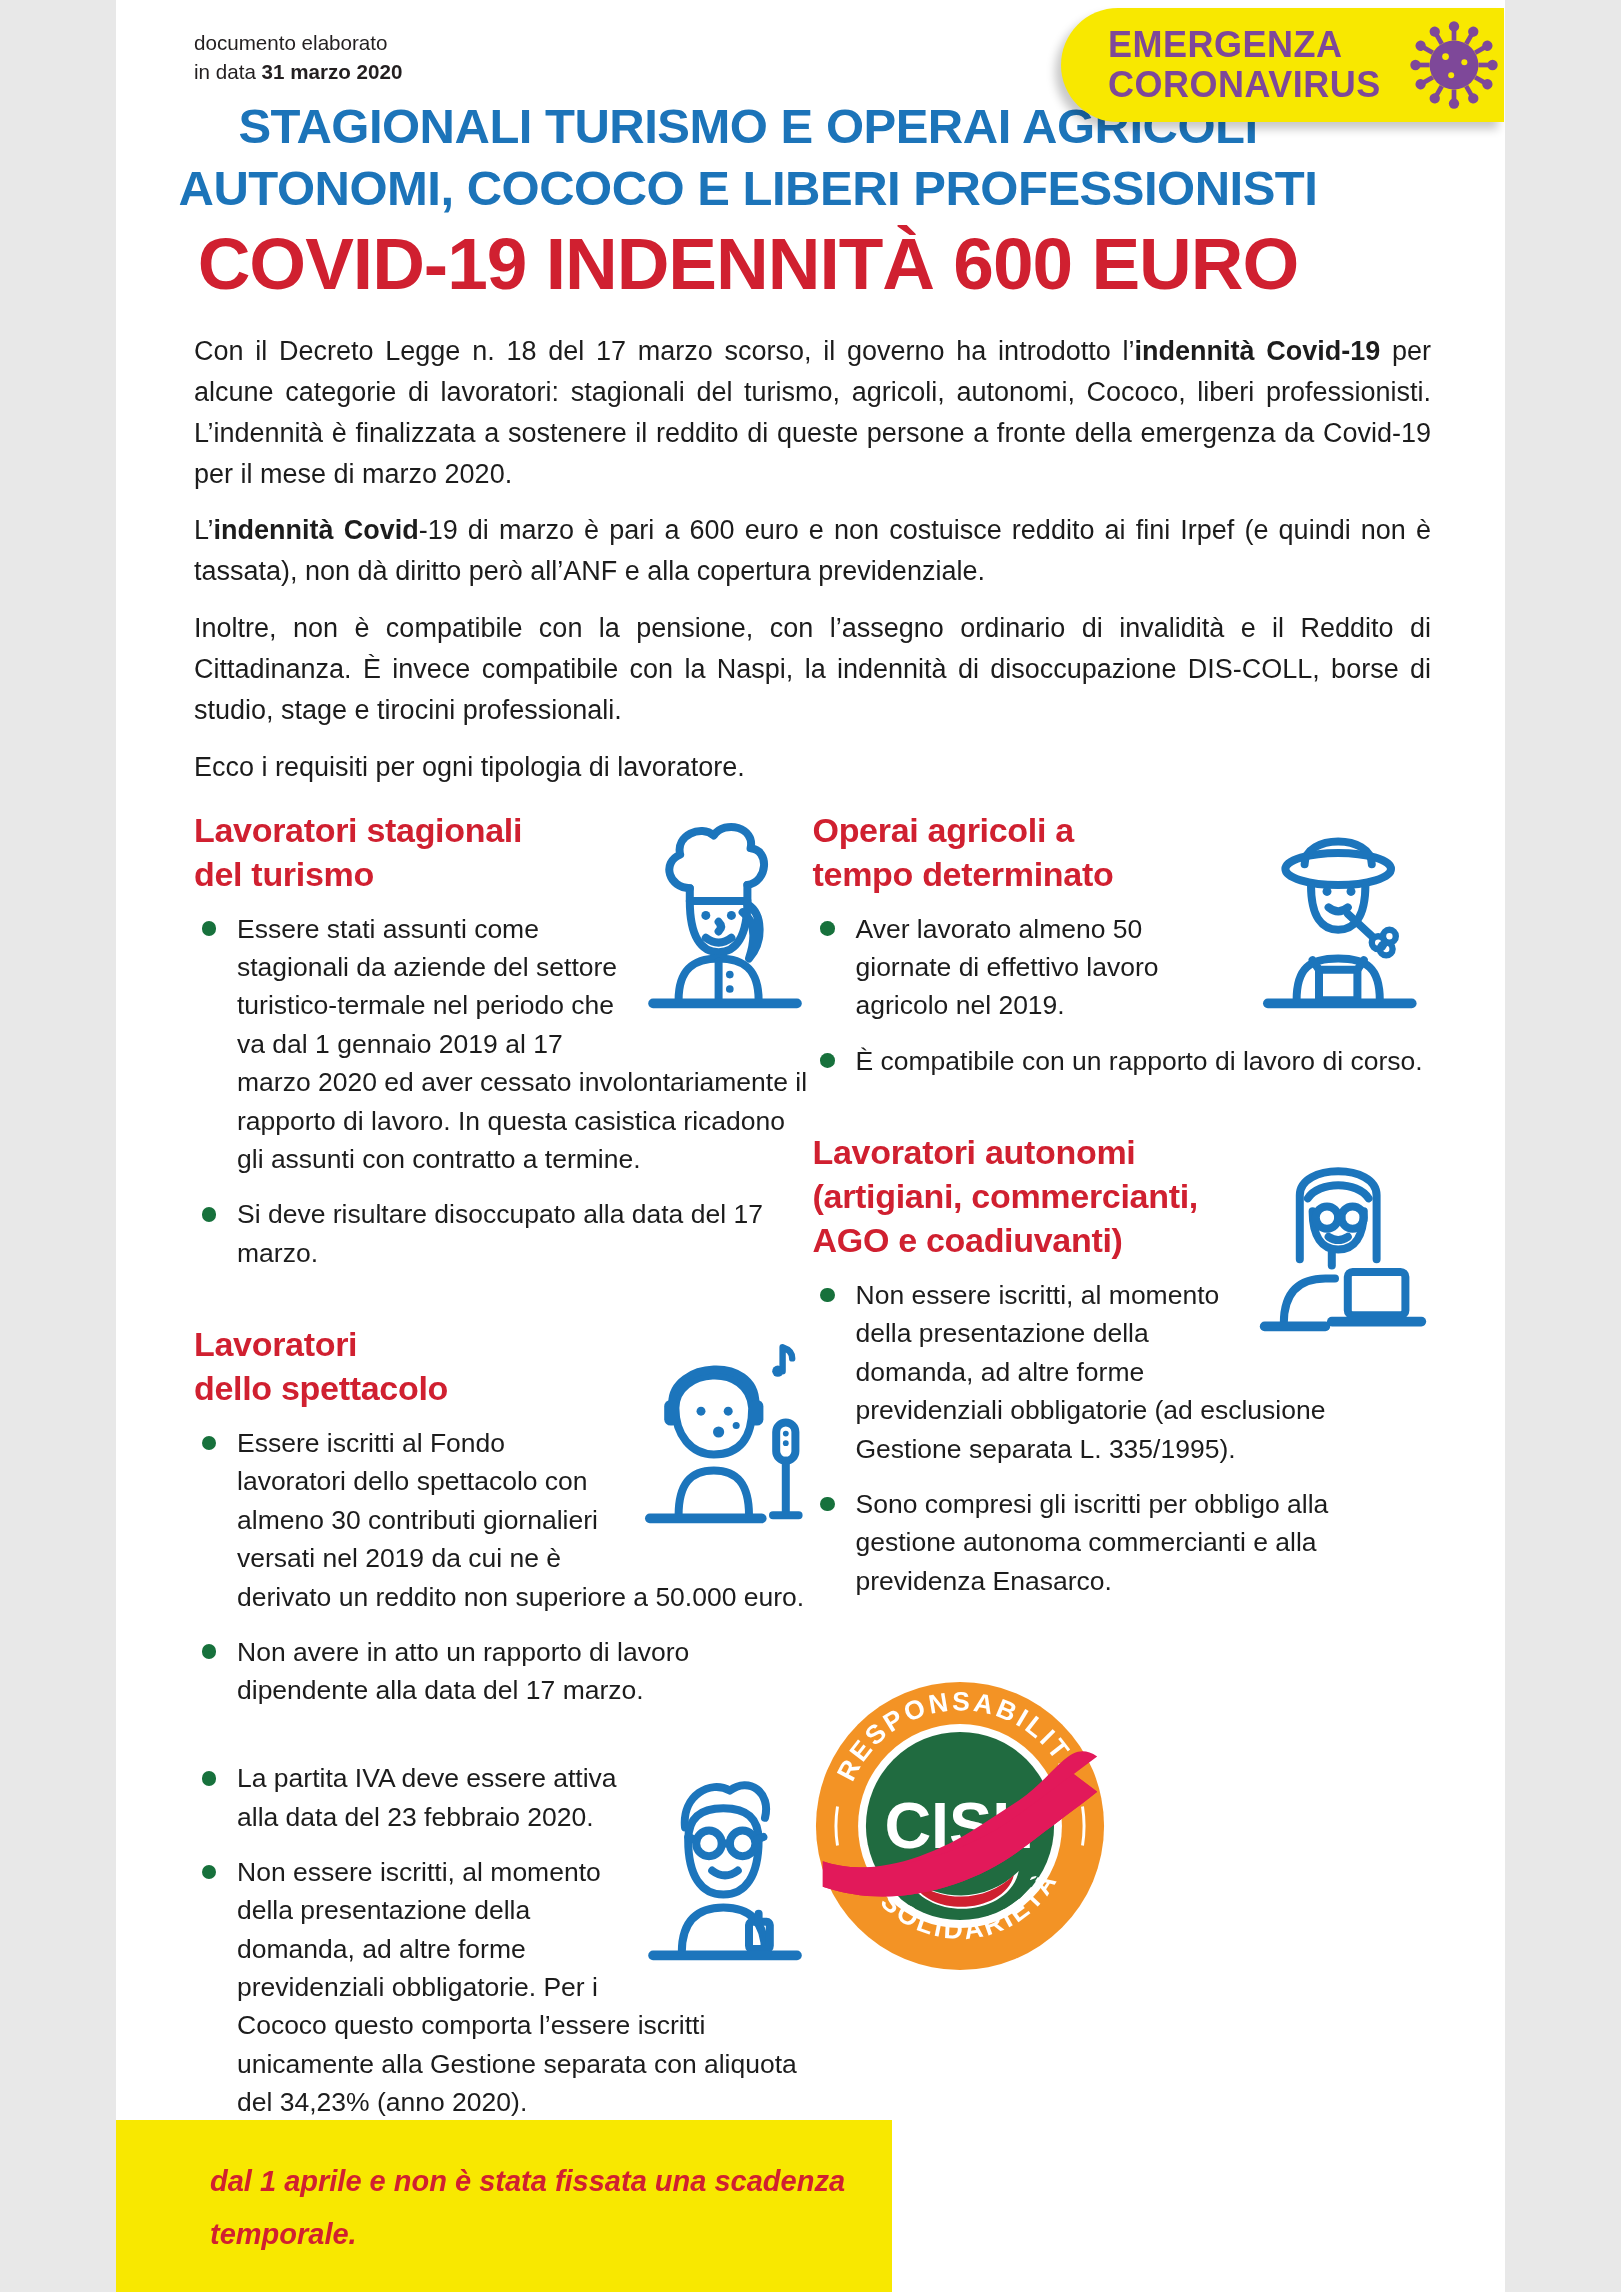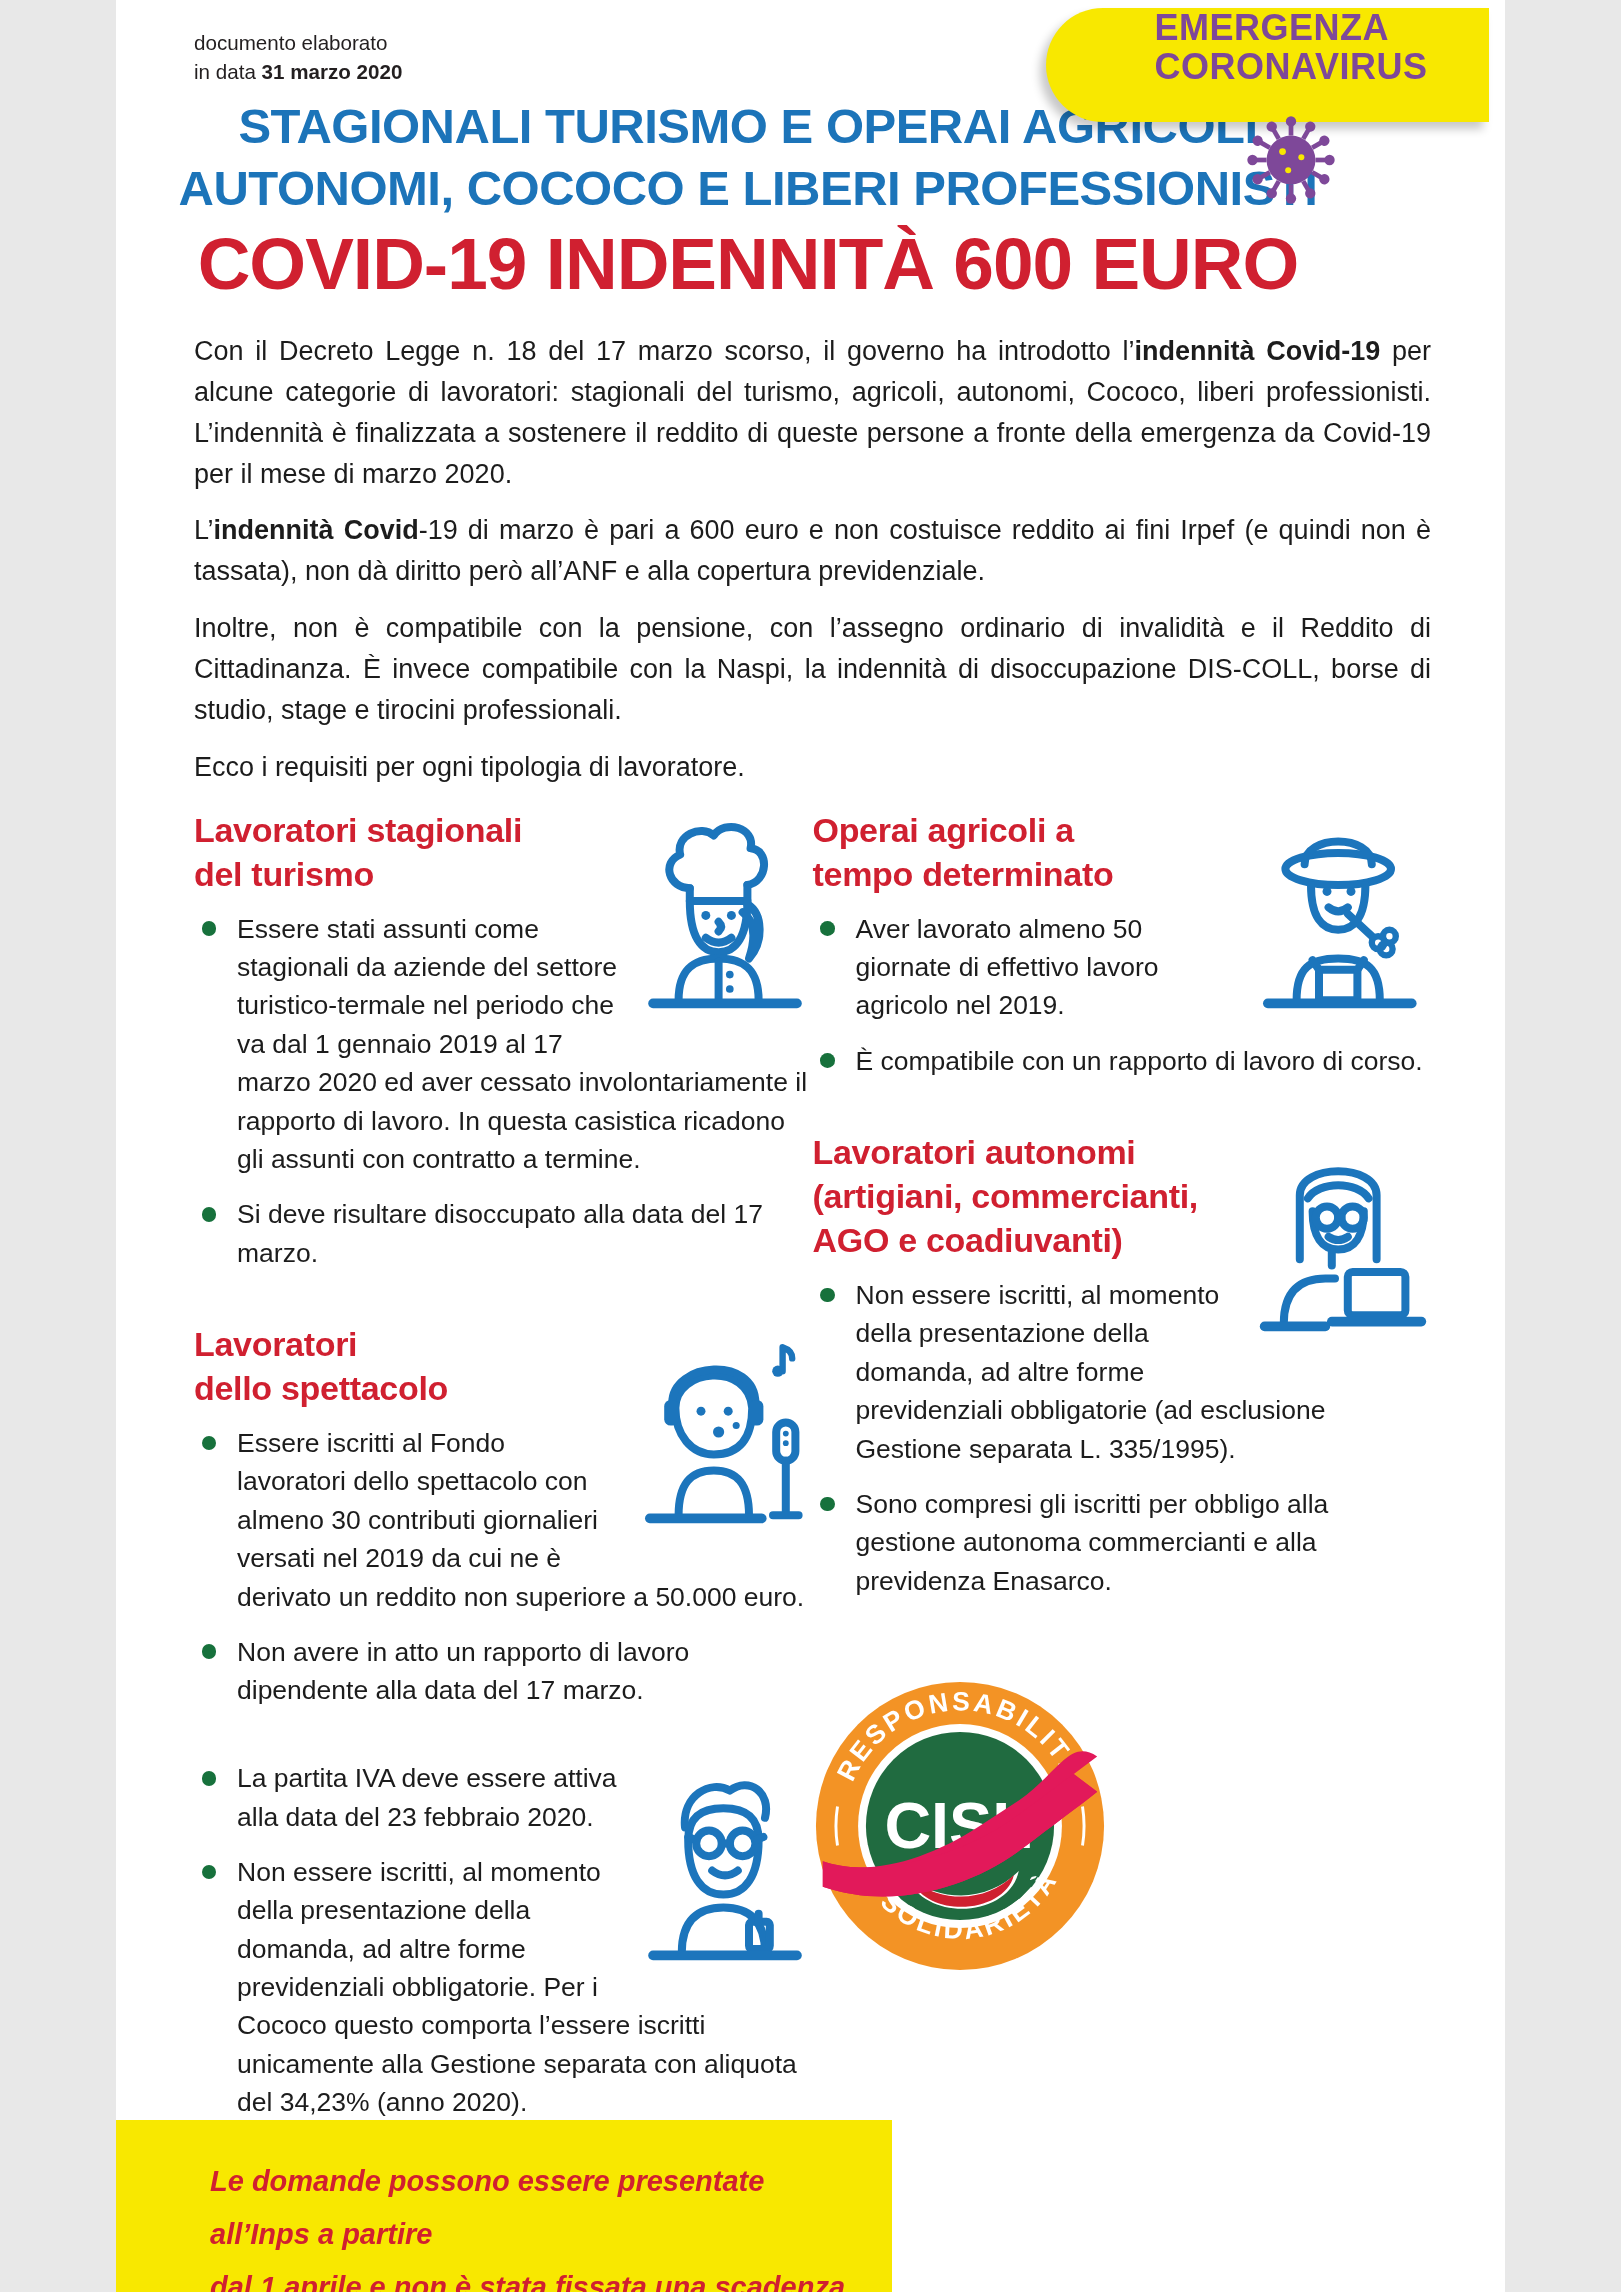--- a/index.html
+++ b/index.html
@@ -6,25 +6,24 @@
   .page{
     position:relative; width:1389px; height:2293px; margin:0 auto;
     background:#ffffff; overflow:hidden;
     font-family:"Liberation Sans", sans-serif; color:#1c1c1c;
   }
   
   .meta{position:absolute; left:78px; top:29px; font-size:20.6px; line-height:1.4; color:#231f20;}
   .meta b{font-weight:bold;}
   
   .badge{
-    position:absolute; right:16px; top:7.8px; height:114px; width:443px;
+    position:absolute; right:1px; top:7.8px; height:114px; width:443px;
     background:#f8e800; border-radius:59px 0 0 59px;
     display:flex; align-items:center; padding-left:47px; box-sizing:border-box; gap:26px;
     box-shadow:-5.9px 6.9px 9.8px rgba(0,0,0,.22);
-    flex-direction:column;
   }
   .badge-text{font-weight:bold; font-size:36px; line-height:1.1; color:#7e4899; letter-spacing:0.5px;}
   .badge-text span{display:block;}
   .virus{width:94px; height:94px; flex:0 0 auto;}
   
   .title{padding-top:96px; width:1166px; margin-left:49px; text-align:center;}
   .title .blue{display:block; color:#1c74b9; font-weight:bold; font-size:49px; line-height:1.26; letter-spacing:-0.5px;}
   .title .red{display:block; color:#d02030; font-weight:bold; font-size:73px; line-height:1.12; letter-spacing:-1px; margin-top:3.9px;}
   
   .intro{margin:25.5px 74px 0 78px; font-size:27px; line-height:1.52;}
@@ -314,18 +313,17 @@
         <path d="M100,206 C138,230 178,226 205,200 C196,238 122,246 100,206 Z" fill="#cf2030"></path>
         <text x="148" y="172" text-anchor="middle" font-family="Liberation Sans, sans-serif" font-size="66" font-weight="bold" fill="#ffffff">CISL</text>
         <path d="M10,212 C80,236 160,214 215,172 C245,149 270,131 290,115 L266,97 L290,79 C262,60 250,96 210,124 L170,150 C115,186 55,202 10,186 Z" fill="#e2195a"></path>
         <path d="M10,212 C80,236 160,214 215,172 C245,149 270,131 290,115 L266,97 L288,80 C264,98 238,118 202,144 C148,182 62,204 10,186 Z" fill="#e2195a"></path>
       </svg>
 
     </div>
   </div>
 
   <div class="footer">
-    <span>Le domande possono essere presentate all’Inps a partire</span>
     <span>dal 1 aprile e non è stata fissata una scadenza temporale.</span>
   </div>
 
 </div>
 
 
 </body></html>

